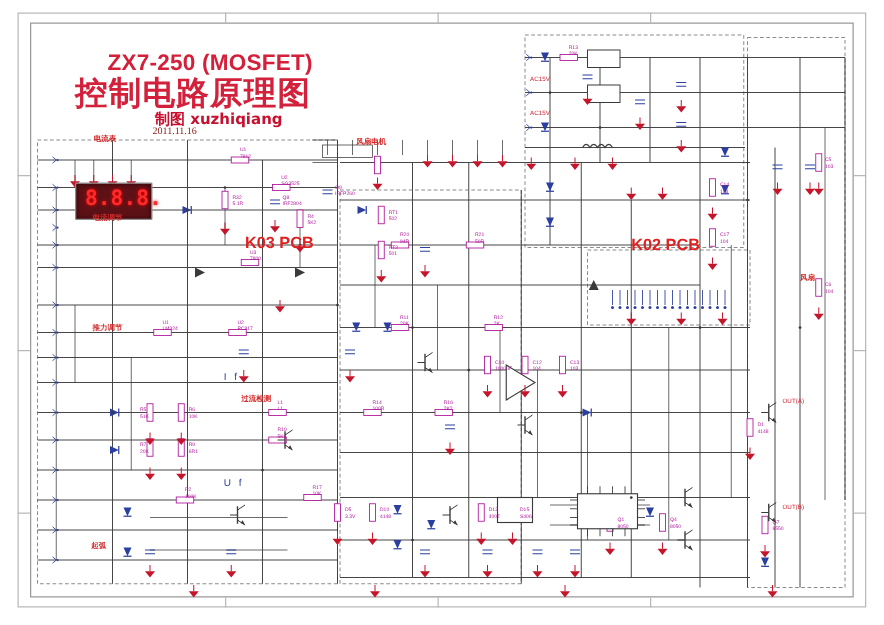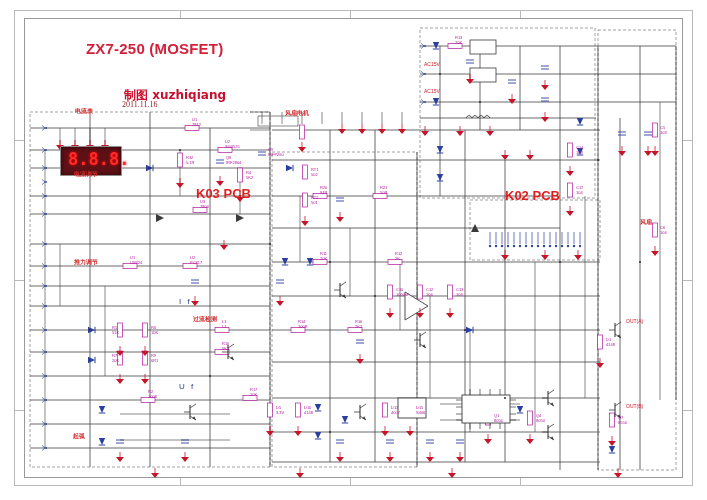--- a/index.html
+++ b/index.html
@@ -5,21 +5,21 @@
   html,body{margin:0;padding:0;background:#fff;}
   body{width:707px;height:500px;overflow:hidden;
        font-family:"Liberation Sans","DejaVu Sans",sans-serif;}
   #sheet{position:relative;width:707px;height:500px;background:#ffffff;}
   .frame-outer{position:absolute;left:14px;top:10px;width:679px;height:476px;
        border:1px solid #b9b9b9;box-sizing:border-box;}
   .frame-inner{position:absolute;left:24px;top:18px;width:659px;height:460px;
        border:1px solid #9a9a9a;box-sizing:border-box;}
   .tickmark{position:absolute;background:#b9b9b9;}
   #svgwrap{position:absolute;left:0;top:0;width:707px;height:500px;}
-  .ttl-en{position:absolute;color:#d4213b;font-weight:bold;font-size:15px;
+  .ttl-en{position:absolute;color:#d4213b;font-weight:bold;font-size:18px;
        letter-spacing:.2px;white-space:nowrap;}
   .ttl-cn{position:absolute;color:#d4213b;font-weight:bold;font-size:26px;
        letter-spacing:1px;white-space:nowrap;font-family:"DejaVu Sans",sans-serif;}
   .ttl-sub{position:absolute;color:#c8102e;font-weight:bold;font-size:12px;
        white-space:nowrap;font-family:"DejaVu Sans",sans-serif;margin-left:24px;}
   .ttl-date{position:absolute;color:#8a1a1a;font-size:8px;white-space:nowrap;
        font-family:"Liberation Serif",serif;}
   .pcb-lbl{position:absolute;color:#e02020;font-weight:bold;font-size:13px;
        white-space:nowrap;}
   .cn-lbl{position:absolute;color:#d42a2a;font-size:6px;font-weight:bold;
@@ -400,20 +400,21 @@
     </g>
 
     <g fill="#3a3a3a">
       <path d="M236,214 L244,218 L236,222 Z"></path>
       <path d="M156,214 L164,218 L156,222 Z"></path>
       <path d="M475,224 L479,232 L471,232 Z"></path>
     </g>
   </svg>
 
   <div class="ttl-en" style="left:86px;top:40px;">ZX7-250 (MOSFET)</div>
+  <div class="ttl-cn" style="left:60px;top:57px;">控制电路原理图</div>
   <div class="ttl-sub" style="left:100px;top:87px;">制图 xuzhiqiang</div>
   <div class="ttl-date" style="left:122px;top:100px;">2011.11.16</div>
 
   <div class="meter">
     <div class="dig" style="left:7px;">8.8.8.</div>
   </div>
 
 
   <div class="pcb-lbl" style="left:196px;top:186px;">K03 PCB</div>
   <div class="pcb-lbl" style="left:505px;top:188px;">K02 PCB</div>

